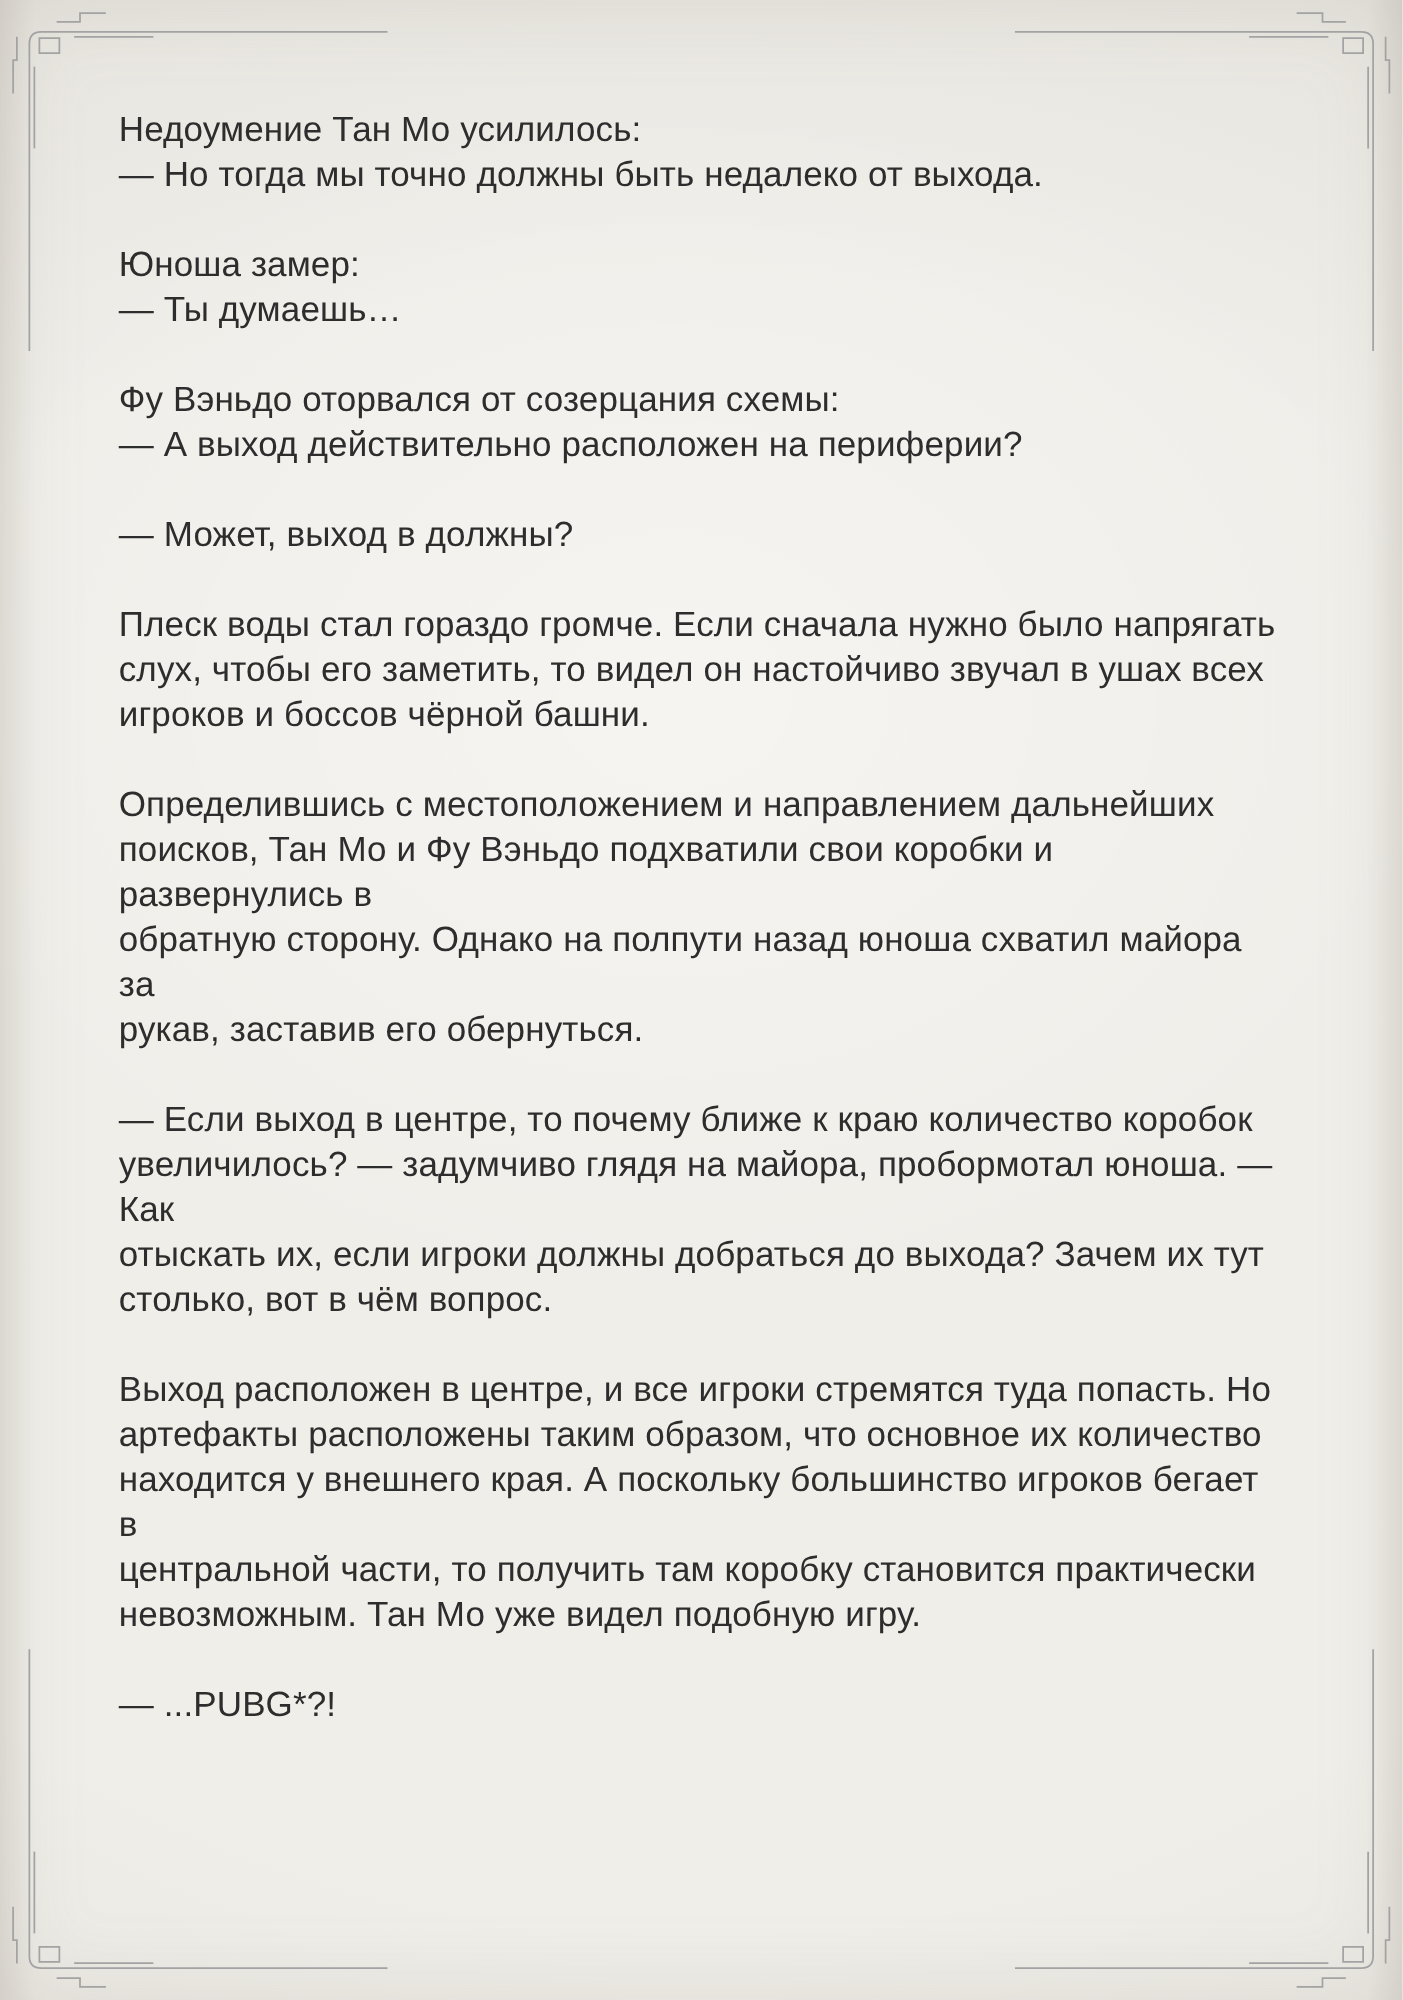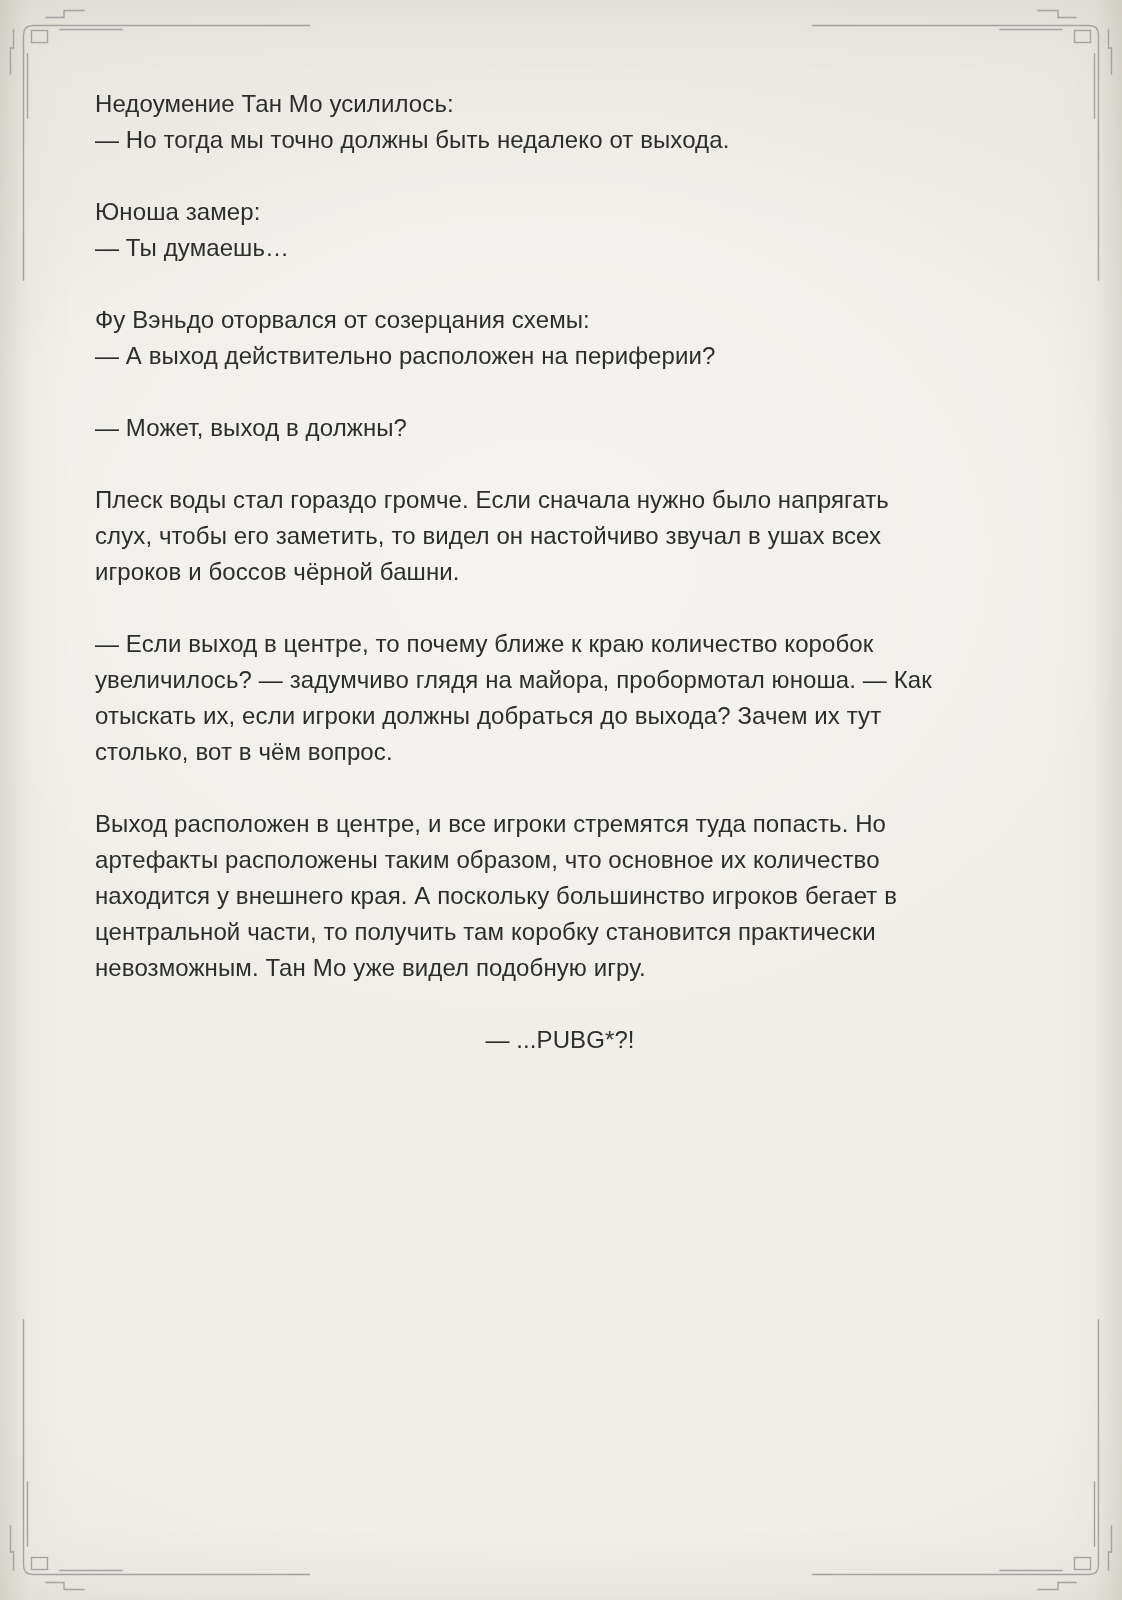--- a/index.html
+++ b/index.html
@@ -18,27 +18,27 @@
     box-shadow:inset 0 0 70px rgba(150,142,128,0.18);
   }
   .corner{position:absolute;width:310px;height:310px;pointer-events:none;}
   .corner-tl{top:0;left:0;}
   .corner-tr{top:0;right:0;transform:scaleX(-1);}
   .corner-bl{bottom:0;left:0;transform:scaleY(-1);}
   .corner-br{bottom:0;right:0;transform:scale(-1,-1);}
   .content{
     position:absolute;left:95px;top:86px;width:930px;
     color:#2d2d2d;
-    font-size:24px;line-height:36px;letter-spacing:0.1px;
+    font-size:28px;line-height:36px;letter-spacing:0.1px;
   }
   .content p{
     margin:0 0 36px 0;
     white-space:pre-line;
   }
-  .content p:last-child{margin-bottom:0;text-align:center;}
+  .content p:last-child{margin-bottom:0;}
 </style>
 </head>
 <body style="background: rgb(240, 238, 233);">
 
 <svg width="0" height="0" style="position:absolute" aria-hidden="true">
   <defs>
     <g id="corner-ornament" fill="none" stroke-width="1.4" stroke-linecap="square">
       <path d="M310 25.5 H33 Q23.5 25.5 23.5 35 V280"></path>
       <rect x="31.5" y="30.5" width="16" height="12"></rect>
       <path d="M46 17.5 H64 V10.5 H84"></path>
@@ -68,20 +68,24 @@
     <p>Недоумение Тан Мо усилилось:
 — Но тогда мы точно должны быть недалеко от выхода.</p>
     <p>Юноша замер:
 — Ты думаешь…</p>
     <p>Фу Вэньдо оторвался от созерцания схемы:
 — А выход действительно расположен на периферии?</p>
     <p>— Может, выход в должны?</p>
     <p>Плеск воды стал гораздо громче. Если сначала нужно было напрягать
 слух, чтобы его заметить, то видел он настойчиво звучал в ушах всех
 игроков и боссов чёрной башни.</p>
+    <p>Определившись с местоположением и направлением дальнейших
+поисков, Тан Мо и Фу Вэньдо подхватили свои коробки и развернулись в
+обратную сторону. Однако на полпути назад юноша схватил майора за
+рукав, заставив его обернуться.</p>
     <p>— Если выход в центре, то почему ближе к краю количество коробок
 увеличилось? — задумчиво глядя на майора, пробормотал юноша. — Как
 отыскать их, если игроки должны добраться до выхода? Зачем их тут
 столько, вот в чём вопрос.</p>
     <p>Выход расположен в центре, и все игроки стремятся туда попасть. Но
 артефакты расположены таким образом, что основное их количество
 находится у внешнего края. А поскольку большинство игроков бегает в
 центральной части, то получить там коробку становится практически
 невозможным. Тан Мо уже видел подобную игру.</p>
     <p>— ...PUBG*?!</p>

